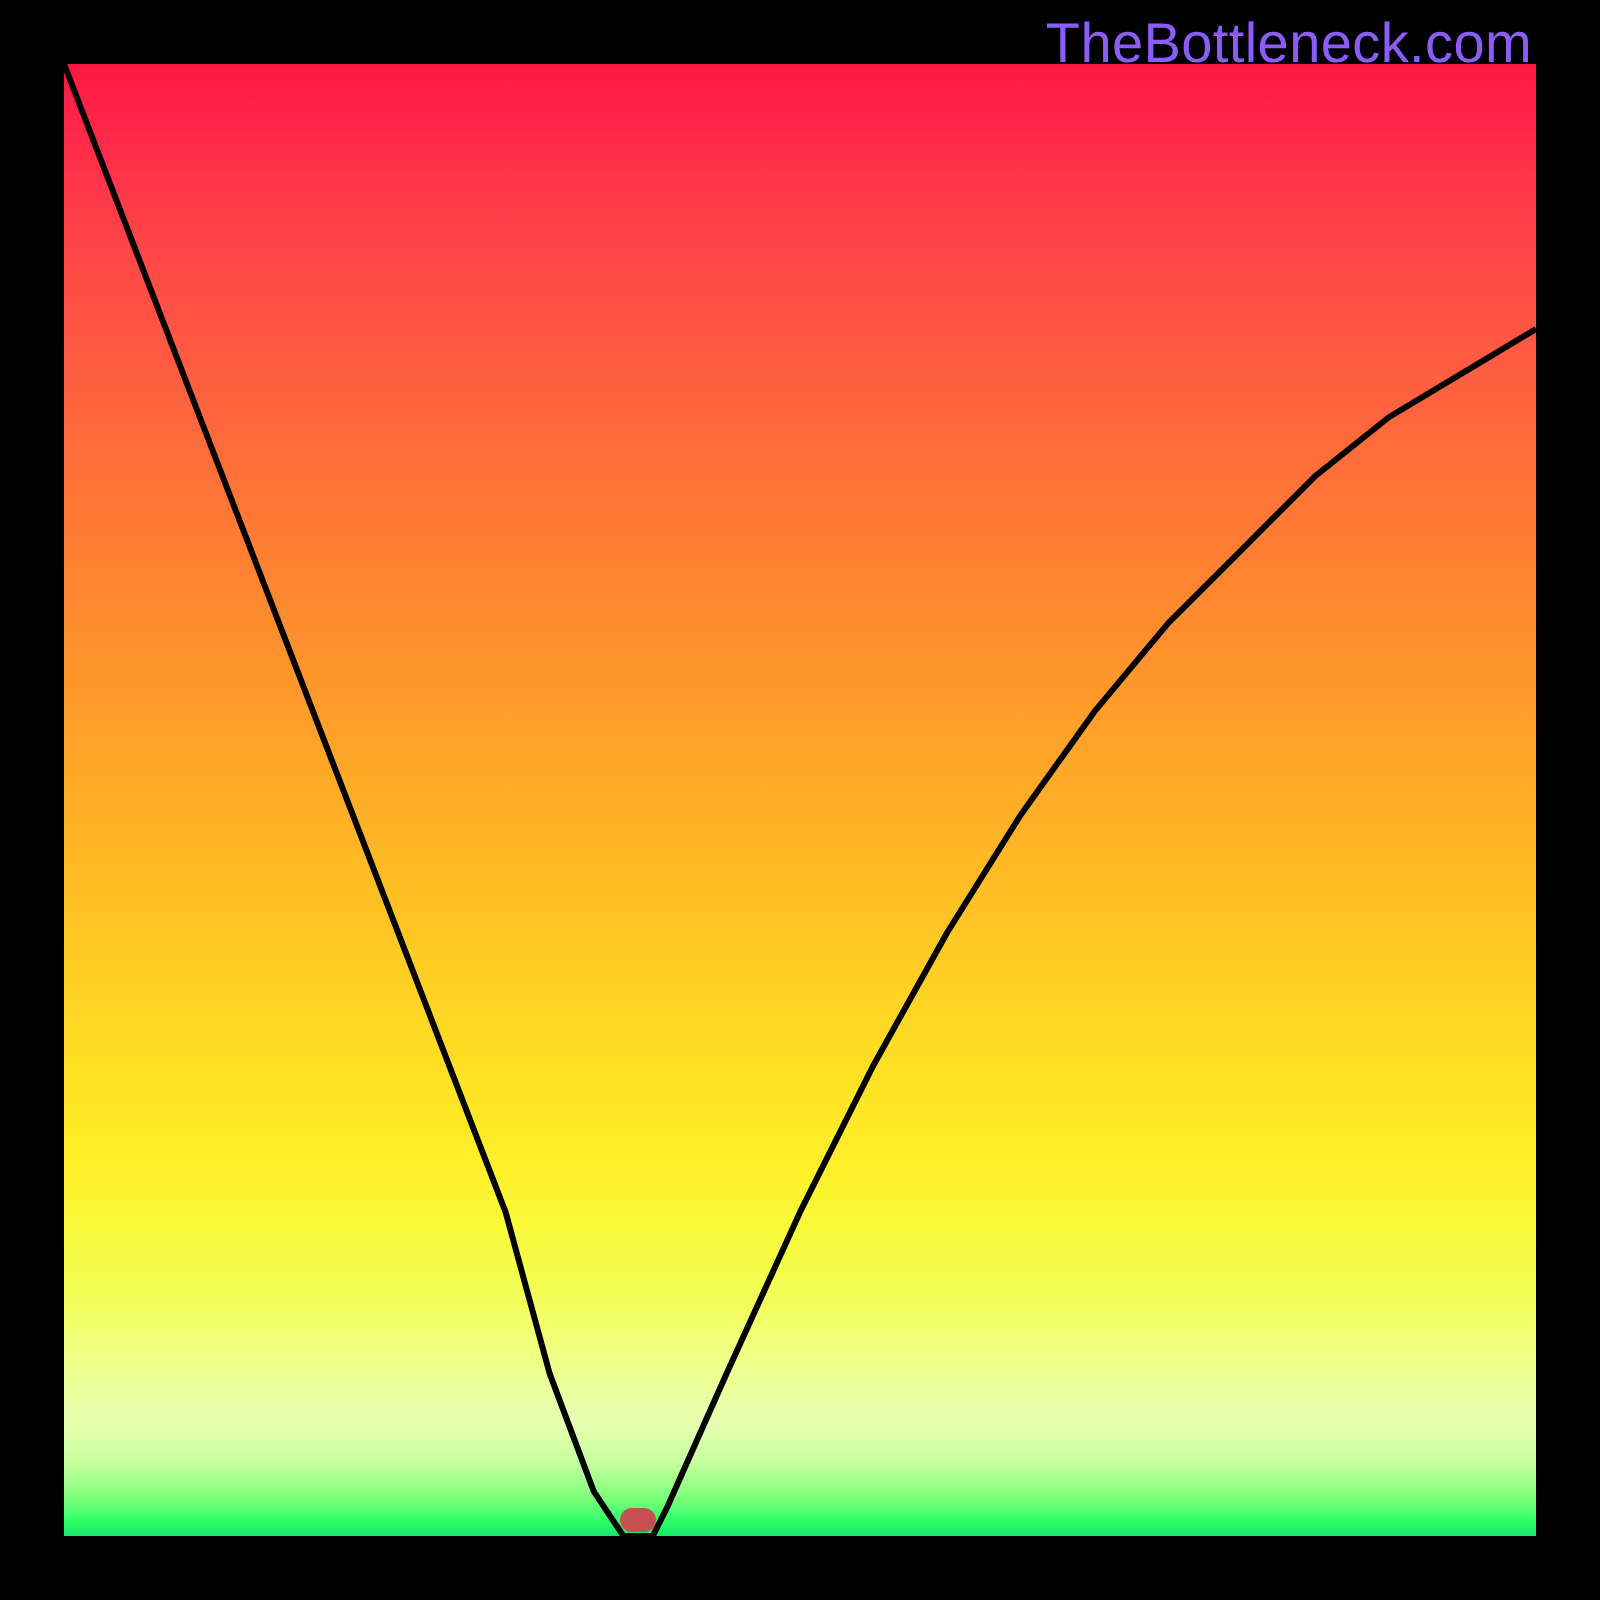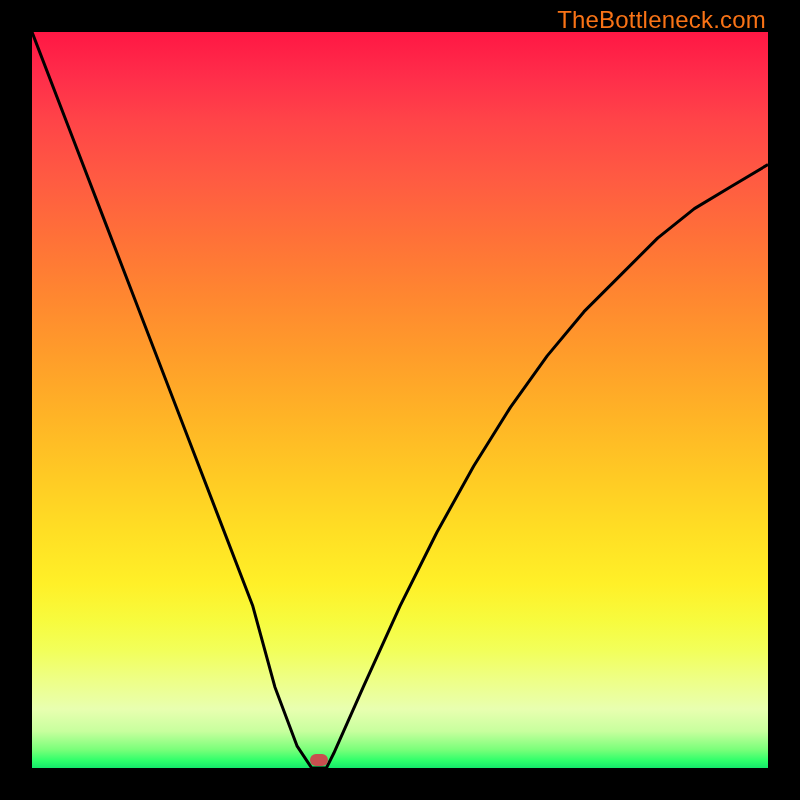--- a/index.html
+++ b/index.html
@@ -60,22 +60,22 @@
     position: absolute;
     top: 0;
     left: 0;
     width: 100%;
     height: 100%;
   }
   .watermark {
     position: absolute;
     top: 6px;
     right: 34px;
-    color: #f97316;
-    font-size: 24px;
+    color: #8b5cf6;
+    font-size: 28px;
     font-weight: 500;
     letter-spacing: 0.2px;
   }
   .marker {
     position: absolute;
     width: 18px;
     height: 12px;
     background: #c84f4f;
     border-radius: 6px;
   }

